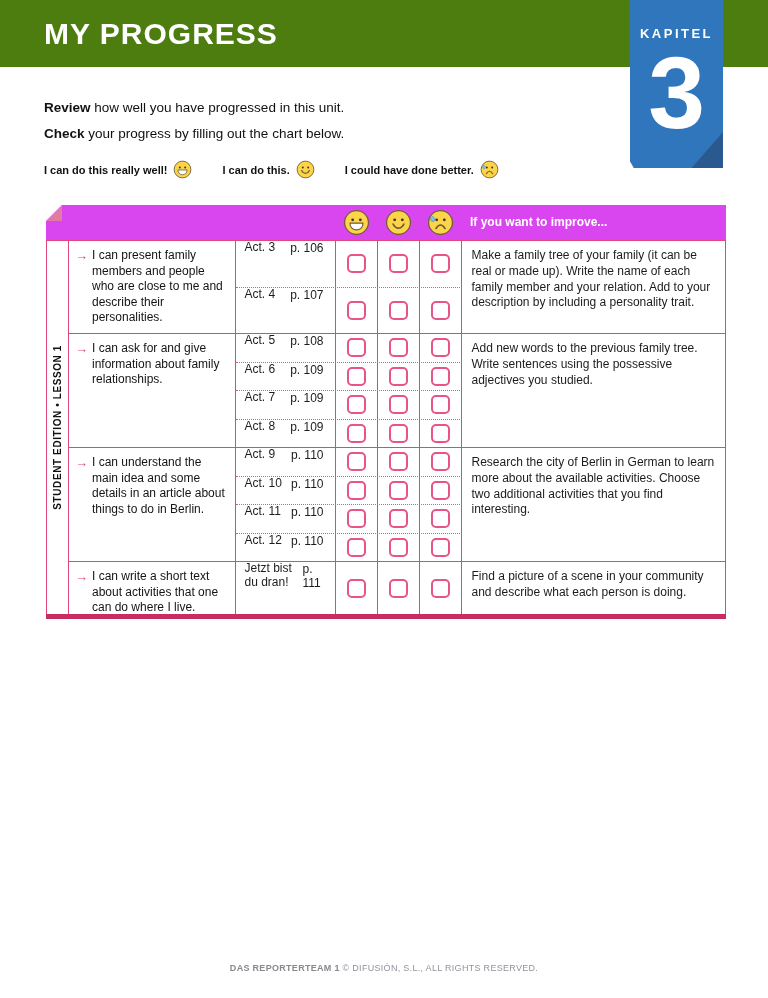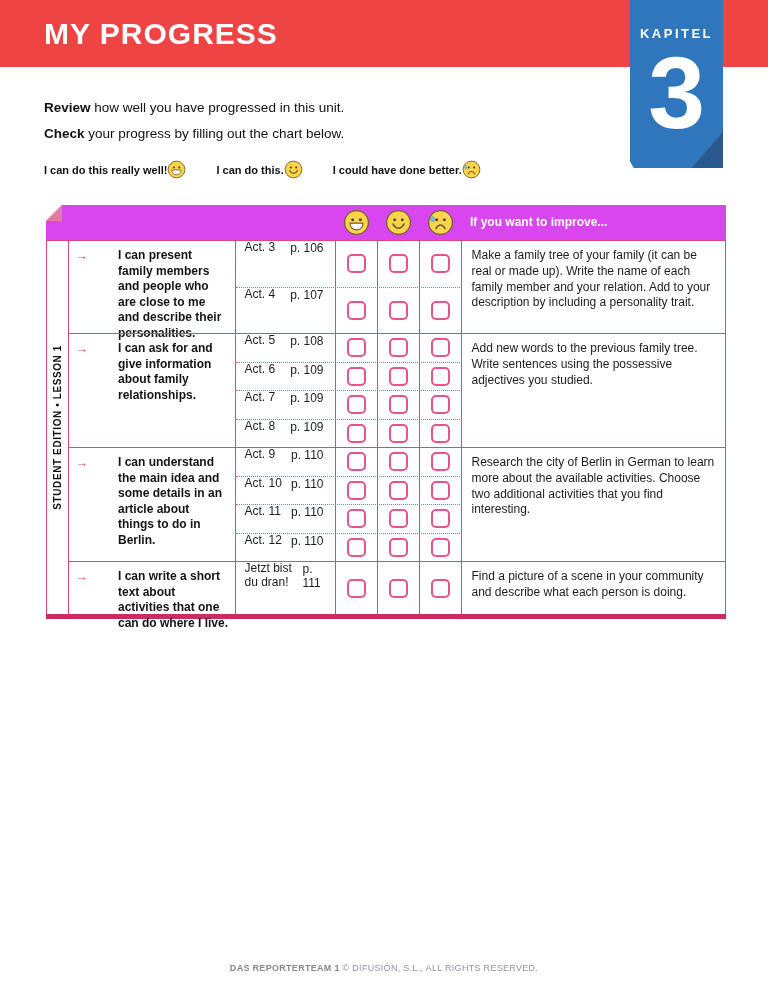--- a/index.html
+++ b/index.html
@@ -1,21 +1,21 @@
 <!DOCTYPE html>
 <html><head>
 <meta charset="utf-8">
 <style>
   * { margin:0; padding:0; box-sizing:border-box; }
   html,body { background:#fff; }
   body { font-family:"Liberation Sans", sans-serif; color:#1b1b1b; }
   .page { position:relative; width:768px; height:998px; background:#fff; overflow:hidden; }
 
   
-  .banner { position:absolute; left:0; top:0; width:768px; height:67px; background:#ef4444; }
+  .banner { position:absolute; left:0; top:0; width:768px; height:67px; background:#4d7c0f; }
   .banner-title { position:absolute; left:44px; top:0; line-height:67px; color:#fff;
                   font-size:30px; font-weight:800; letter-spacing:1px; }
 
   
   .ribbon { position:absolute; left:630px; top:0; width:93px; height:168px; z-index:5; }
   .ribbon-main { position:absolute; inset:0; background:#2f76bc;
     clip-path:polygon(0 0,100% 0,100% 79%,66% 100%,4% 100%,0 96%); }
   .ribbon-fold { position:absolute; right:0; bottom:0; width:32px; height:36px; background:#29598f;
     clip-path:polygon(0 100%,100% 0,100% 100%); }
   .ribbon-kapitel { position:absolute; top:26px; width:100%; text-align:center; color:#fff;
@@ -24,21 +24,21 @@
     font-size:102px; line-height:118px; font-weight:800; }
 
   
   .intro-line { position:absolute; left:44px; font-size:13.5px; color:#111; }
   .intro-line b { font-weight:700; }
   .intro-1 { top:100px; }
   .intro-2 { top:126px; }
 
   
   .legend { position:absolute; left:44px; top:160px; display:flex; align-items:center; gap:30px; }
-  .legend-item { display:flex; align-items:center; }
+  .legend-item { display:flex; align-items:center; gap:6px; }
   .legend-label { font-size:11px; font-weight:700; color:#111; }
   .face { display:inline-block; }
   .face svg { display:block; width:100%; height:100%; }
   .face-s { width:19px; height:19px; }
   .face-l { width:27px; height:27px; }
 
   
   .chart { position:absolute; left:46px; top:205px; width:680px; }
   .thead { position:relative; height:35px; background:#d946ef;
     clip-path:polygon(16px 0,100% 0,100% 100%,0 100%,0 16px); }
@@ -60,21 +60,21 @@
   .group { display:flex; }
   .group + .group { border-top:1.5px solid #e0457b; }
   .group:nth-child(1) { height:92px; }
   .group:nth-child(2) { height:114px; }
   .group:nth-child(3) { height:114px; }
   .group:nth-child(4) { height:53px; }
 
   .stmt-cell { width:166.5px; border-right:1.5px solid #e0457b; padding:7px 6px 4px 6px;
     display:flex; gap:3px; align-items:flex-start; }
   .stmt-arrow { color:#e0447a; font-weight:700; font-size:13px; line-height:15px; flex:0 0 14px; }
-  .stmt-text { font-size:12px; font-weight:700; line-height:1.3; color:#141414;margin-left:26px; }
+  .stmt-text { font-size:12px; font-weight:400; line-height:1.3; color:#141414; }
 
   .subrows { width:226px; display:flex; flex-direction:column; }
   .subrow { flex:1; display:flex; }
   .subrow + .subrow { border-top:1.6px dotted #e8538a; }
   .act-cell { width:100px; border-right:1.5px solid #e0457b; display:flex; align-items:flex-start;
     justify-content:space-between; padding:0 11px 0 9px; }
   .act-label { font-size:12px; color:#1c1c1c; line-height:1.15; max-width:58px; }
   .page-label { font-size:12px; color:#1c1c1c; }
   .cb-cell { width:42px; border-right:1.5px solid #e0457b; display:flex;
     align-items:center; justify-content:center; }

